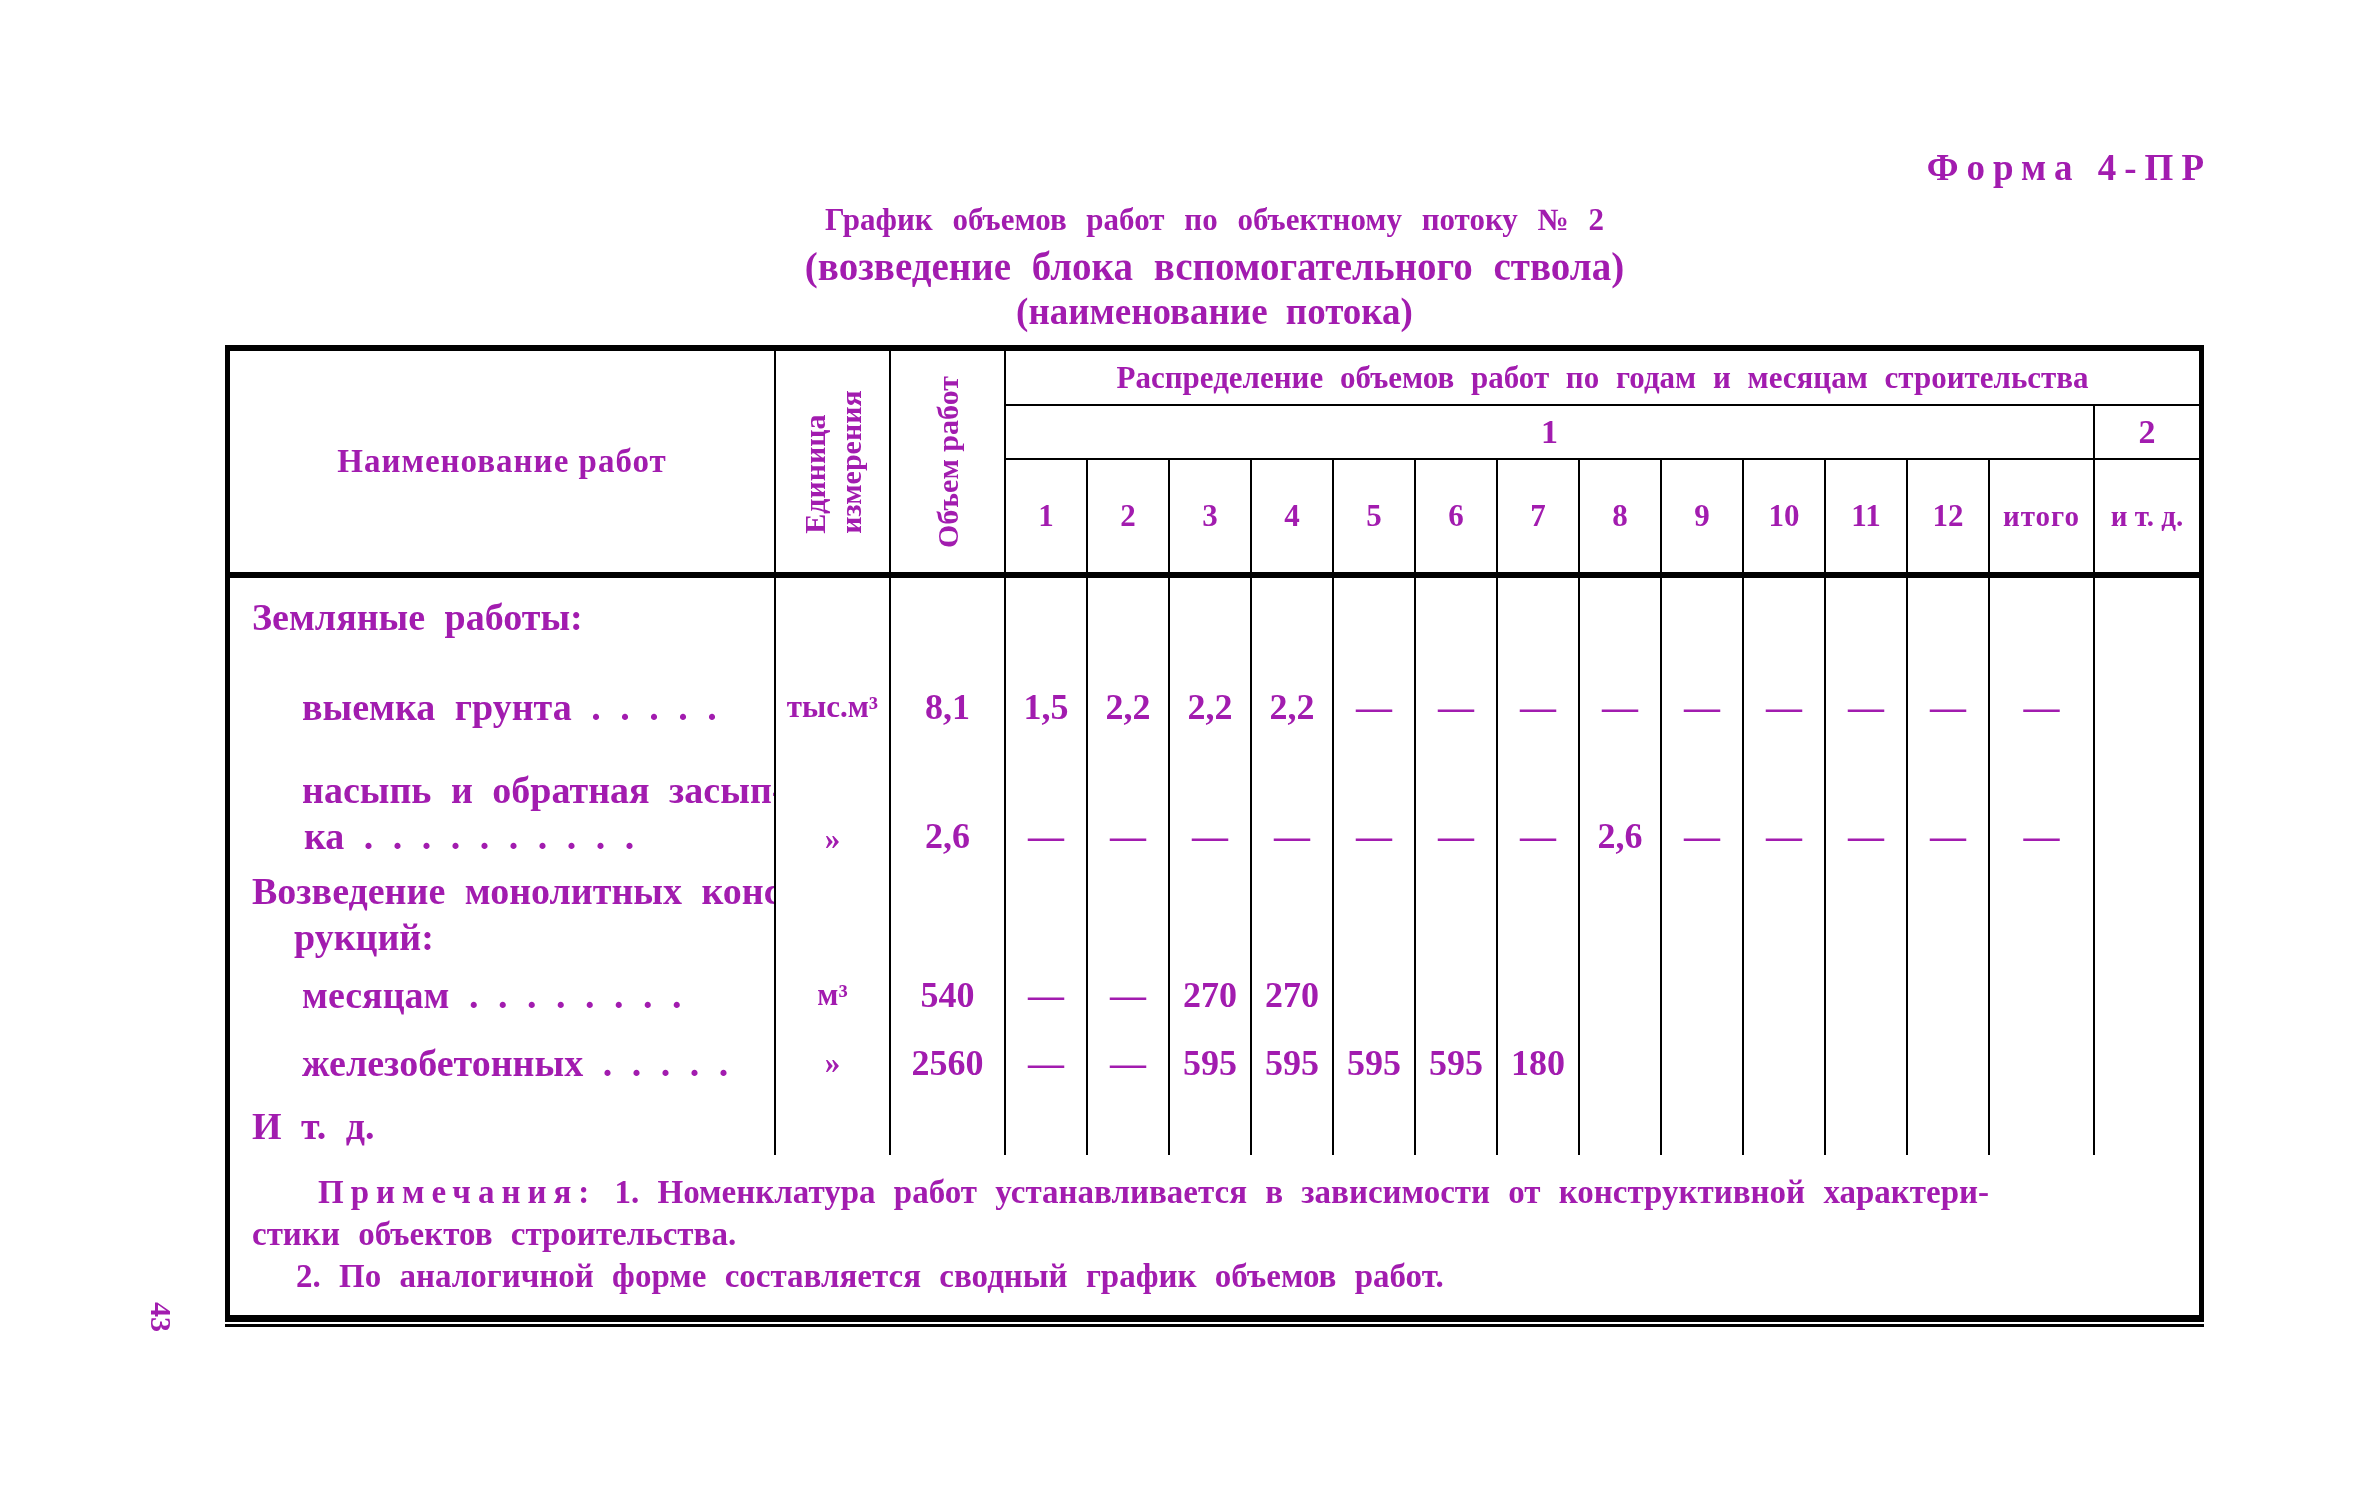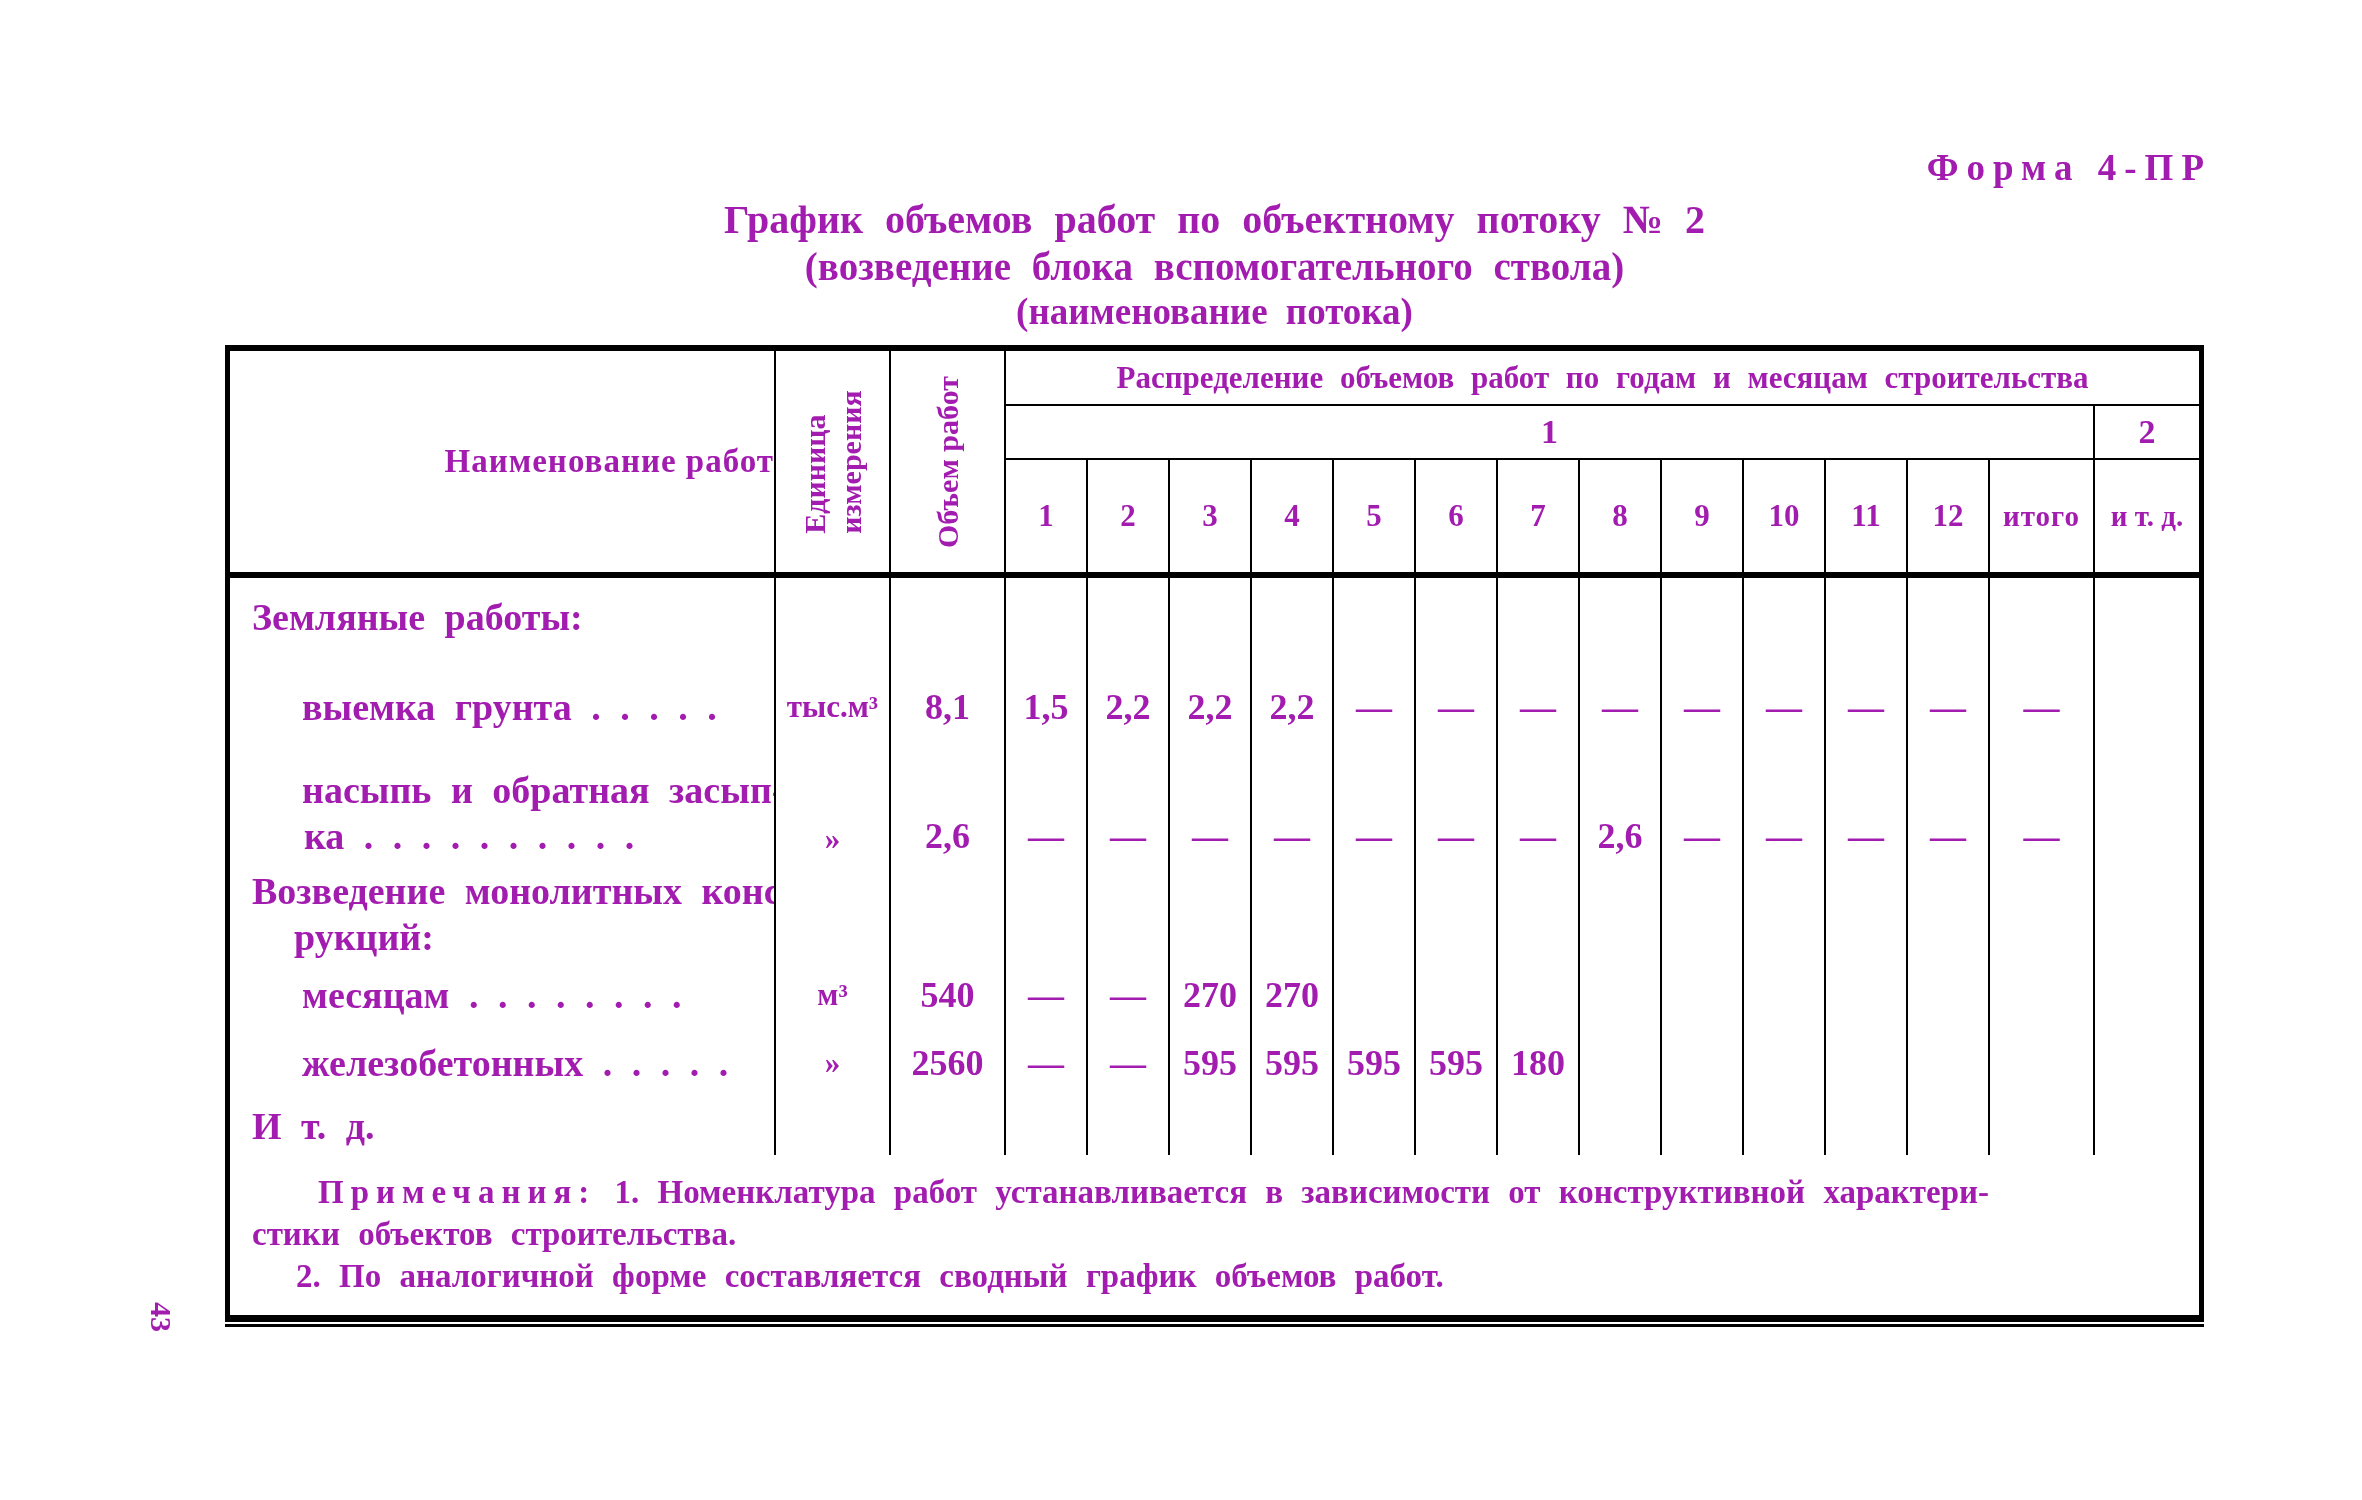--- a/index.html
+++ b/index.html
@@ -4,21 +4,21 @@
 <style>
   html,body { margin:0; padding:0; background:#e8e8e8; }
   .page {
     position:relative; width:2362px; height:1500px; background:#ffffff;
     font-family:"Liberation Serif", serif; color:#a21caf; font-weight:700;
     overflow:hidden;
   }
   
   .form-label { position:absolute; top:146px; right:150px; font-size:37px; letter-spacing:8px; white-space:nowrap; }
   .title { position:absolute; top:196px; left:225px; width:1979px; text-align:center; }
-  .title .t1 { font-size:40px; line-height:48px; word-spacing:12px; }
+  .title .t1 { font-size:31px; line-height:48px; word-spacing:12px; }
   .title .t2 { font-size:39px; line-height:46px; word-spacing:11px; }
   .title .t3 { font-size:37px; line-height:44px; word-spacing:9px; }
   
   .frame {
     position:absolute; left:225px; top:345px; width:1969px; height:964px;
     border:5px solid #000; border-top-width:6px; border-bottom-width:7px;
   }
   .frame::after { 
     content:""; position:absolute; left:-5px; right:-5px; bottom:-12px; height:3px; background:#000;
   }
@@ -26,21 +26,21 @@
   th, td { padding:0; margin:0; font-weight:700; overflow:hidden; }
   col.c-name  { width:545px; }
   col.c-unit  { width:115px; }
   col.c-vol   { width:115px; }
   col.c-m     { width:82px;  }
   col.c-tot   { width:105px; }
   col.c-etc   { width:105px; }
   
   thead th { vertical-align:middle; text-align:center; }
   tr.h1 { height:54px; } tr.h2 { height:54px; } tr.h3 { height:116px; }
-  th.name-h { font-size:33px; letter-spacing:1px; border-bottom:6px solid #000;text-align:right; }
+  th.name-h { font-size:33px; letter-spacing:1px; border-bottom:6px solid #000; }
   th.unit-h, th.vol-h { position:relative; border-left:2px solid #000; border-bottom:6px solid #000; }
   th.dist { font-size:31px; word-spacing:9px; border-left:2px solid #000; border-bottom:2px solid #000; }
   th.y1 { font-size:34px; border-left:2px solid #000; border-bottom:2px solid #000; }
   th.y2 { font-size:34px; border-left:2px solid #000; border-bottom:2px solid #000; }
   tr.h3 th { font-size:31px; border-left:2px solid #000; border-bottom:6px solid #000; }
   tr.h3 th.total-h { font-size:29px; letter-spacing:1px; }
   tr.h3 th.etc-h   { font-size:29px; }
   .rot { position:absolute; left:50%; top:50%; transform:translate(-50%,-50%) rotate(-90deg); white-space:nowrap; }
   .rot div { font-size:30px; line-height:36px; text-align:left; }
   

